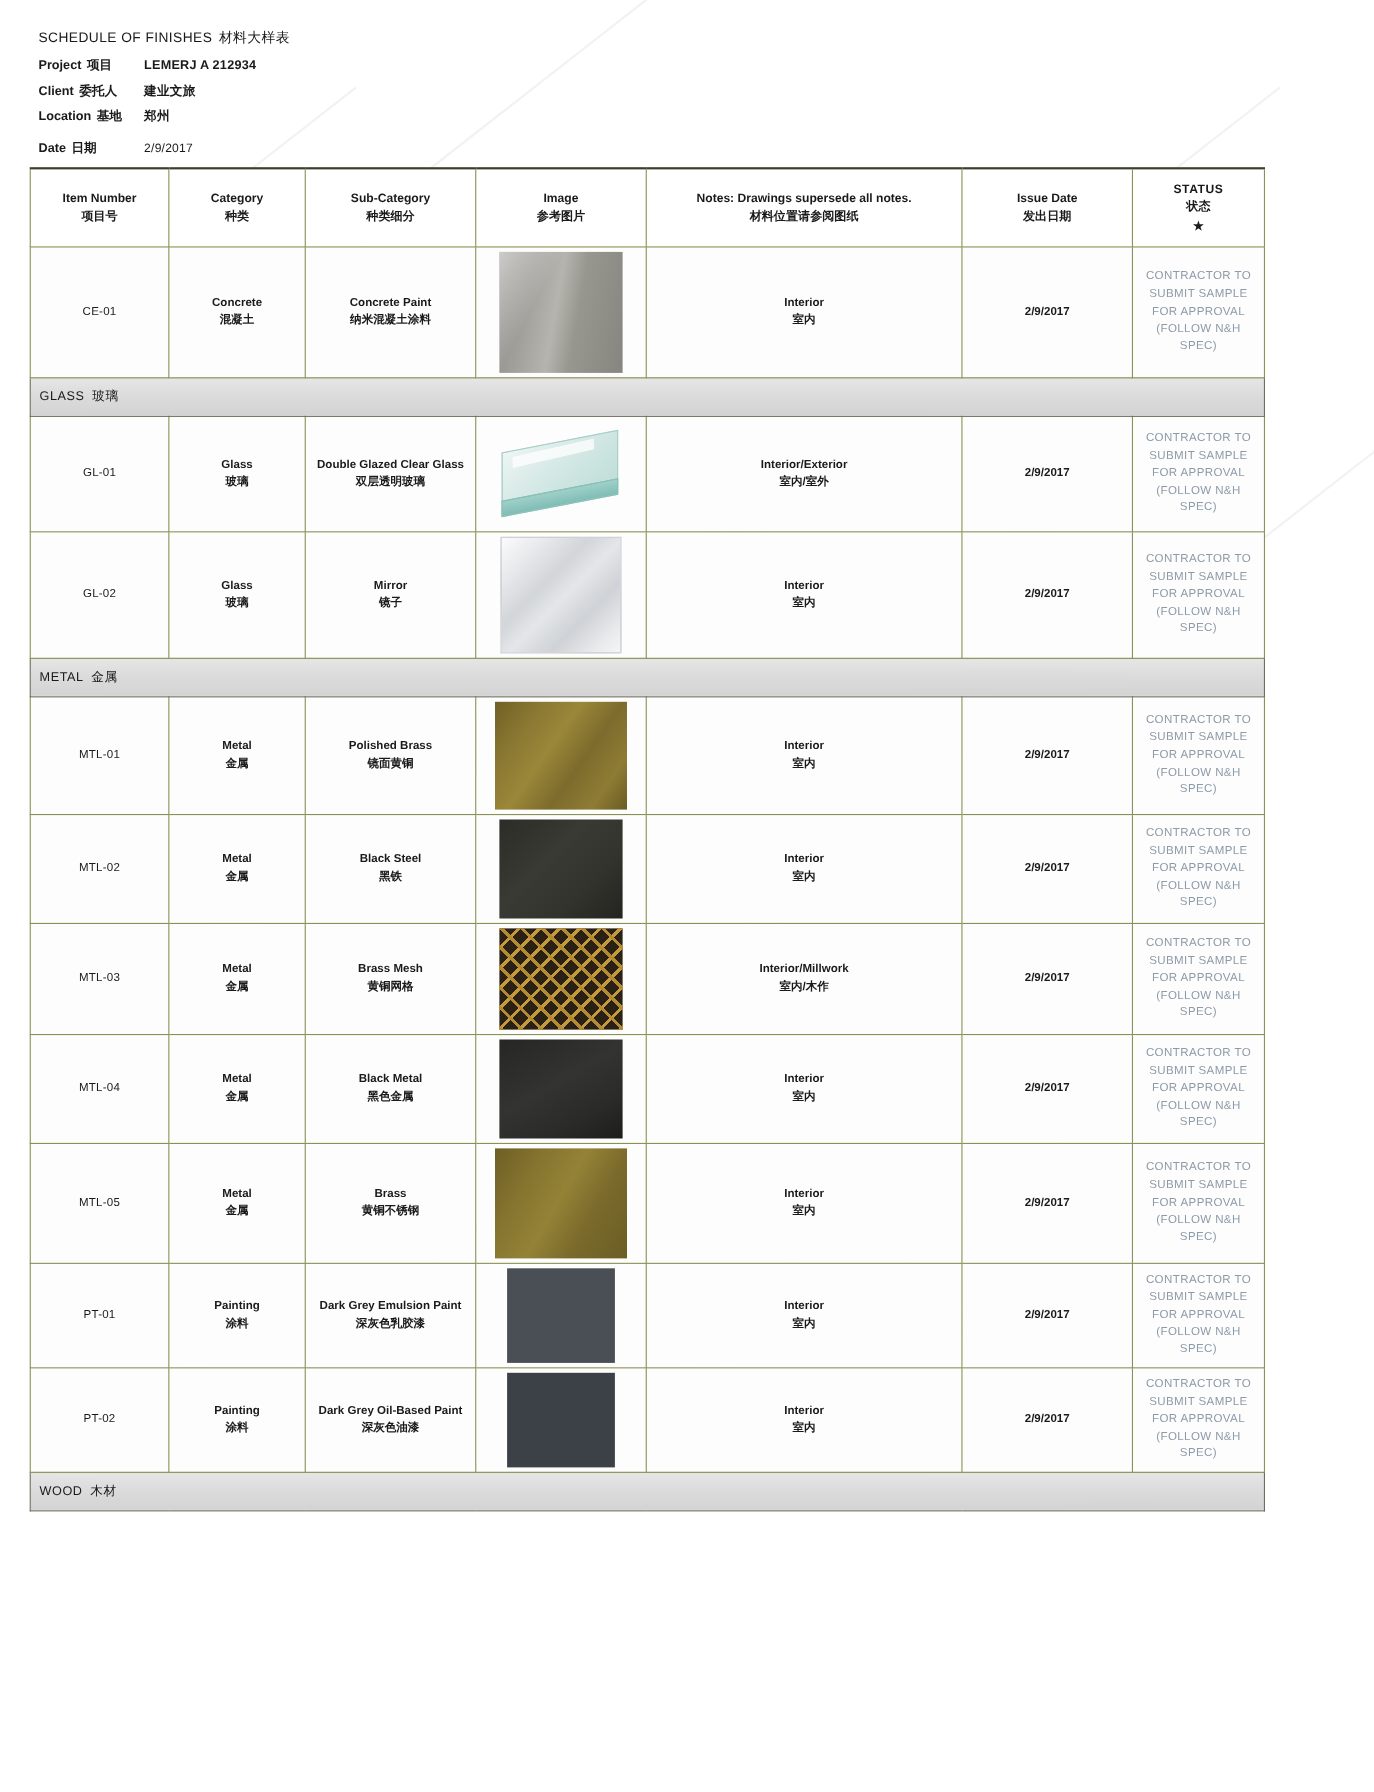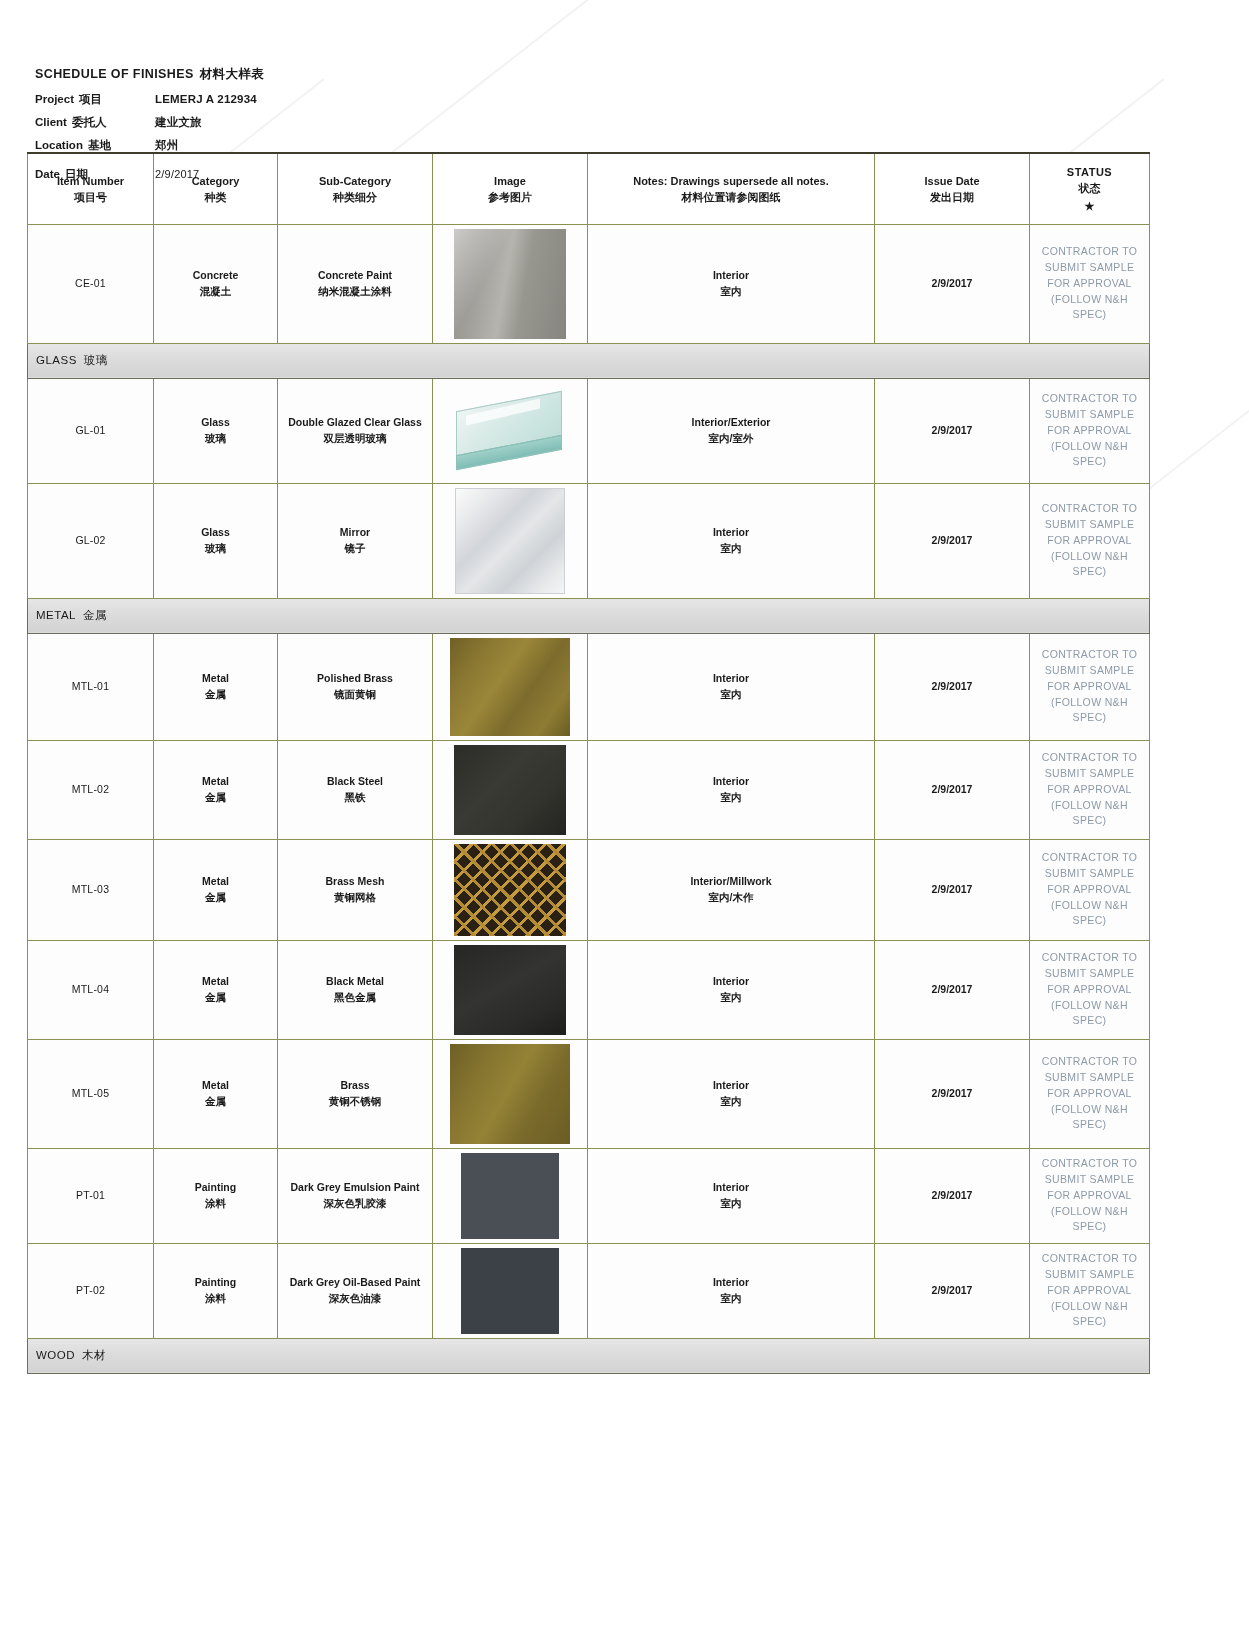--- a/index.html
+++ b/index.html
@@ -44,36 +44,35 @@
 
   
   .doc-header {
     position: absolute;
     top: 26px;
     left: 35px;
     z-index: 10;
   }
   .doc-title {
     font-size: 12.5px;
-    font-weight: bold;
+    font-weight: normal;
     letter-spacing: 0.4px;
     margin-bottom: 9px;
     white-space: nowrap;
-    margin-top: 40px;
   }
   .doc-title .cn { margin-left: 6px; }
   .meta-row {
     display: flex;
     align-items: baseline;
     margin-bottom: 8px;
     font-size: 11.5px;
     font-weight: bold;
   }
   .meta-label {
-    width: 120px;
+    width: 96px;
     white-space: nowrap;
   }
   .meta-label .cn { margin-left: 5px; }
   .meta-value {
     font-weight: bold;
     letter-spacing: 0.2px;
     white-space: nowrap;
   }
   .meta-row.date { margin-top: 14px; }
   .meta-row.date .meta-value { font-weight: normal; font-size: 11px; }

